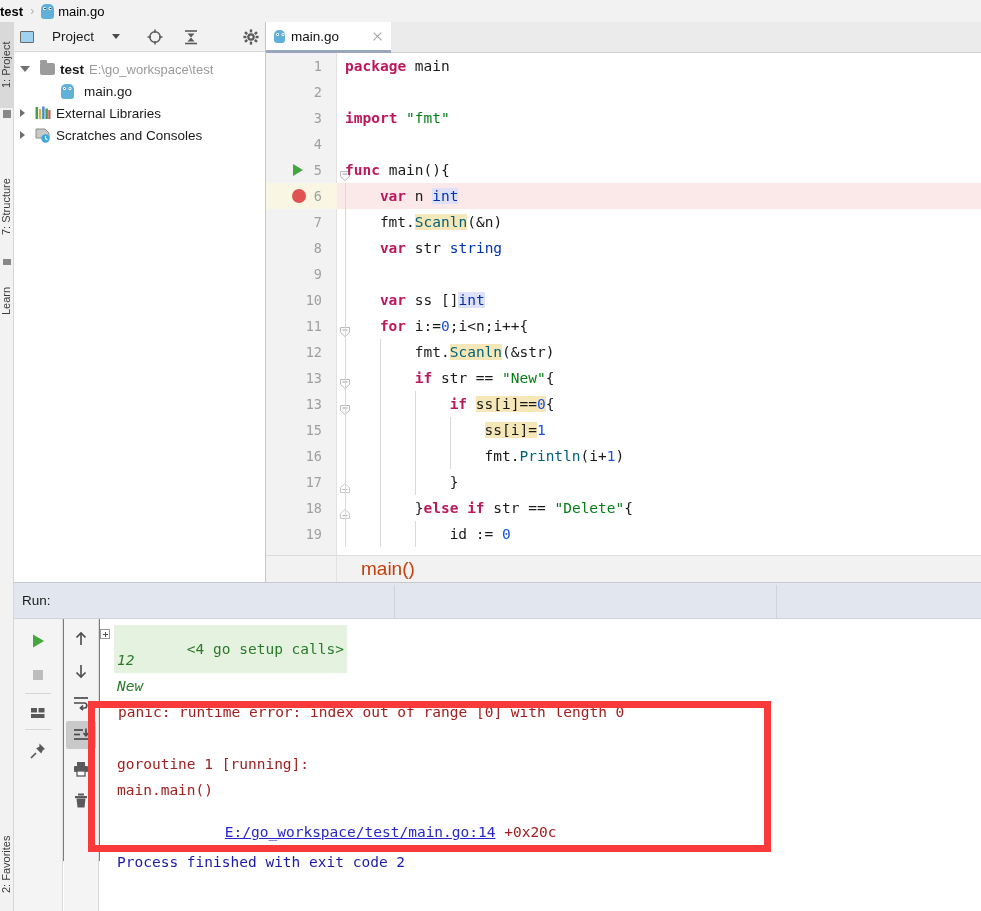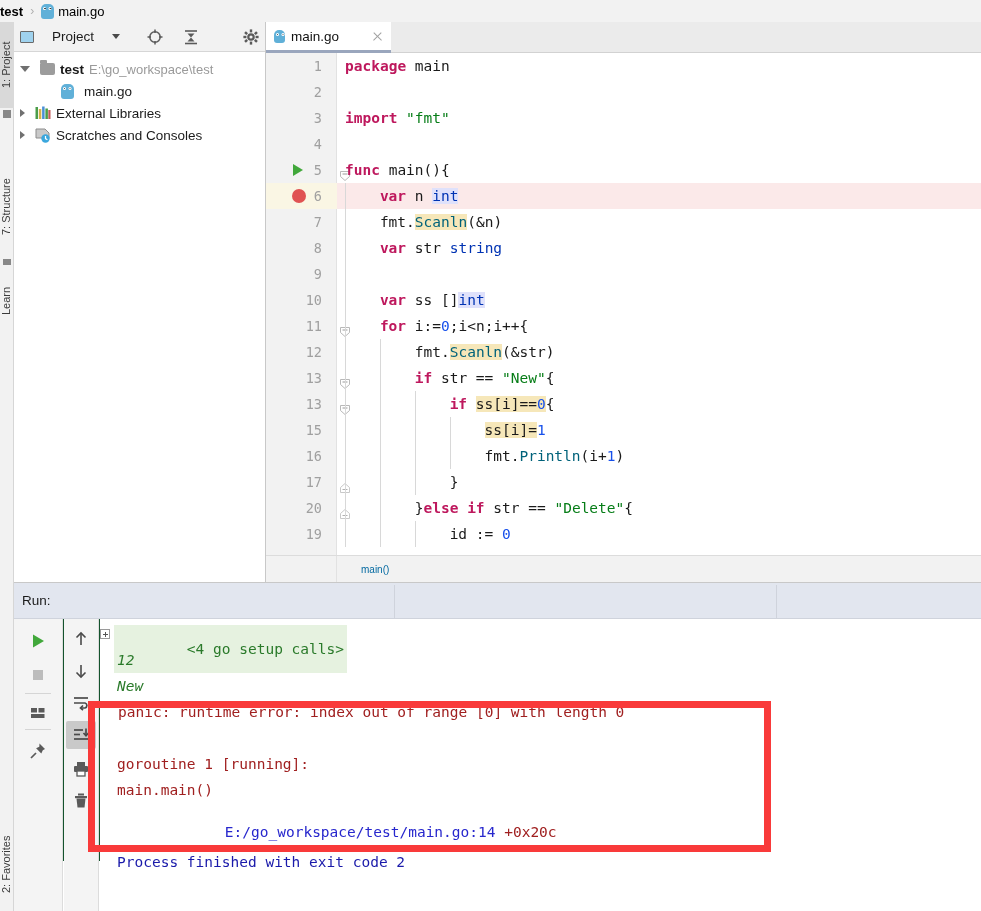--- a/index.html
+++ b/index.html
@@ -197,27 +197,27 @@
 
   #status-bar {
     position: absolute; left: 0; top: 533px; width: 715px; height: 27px;
     background: #f2f2f2; border-top: 1px solid #dcdcdc;
     display: flex; align-items: center;
   }
   #status-bar .gutterfill {
     width: 71px; height: 27px; background: #f2f2f2; border-right:1px solid #e2e2e2;
   }
   #status-bar .sb-text {
-    padding-left: 24px; font-size: 10px; color: #0369a1;
+    padding-left: 24px; font-size: 19px; color: #c2410c;
   }
 
   
   #runwin {
     position: absolute; left: 14px; top: 582px; width: 967px; height: 279px;
-    background: #14532d; border-top: 1px solid #c8c8c8;
+    background: #8b5cf6; border-top: 1px solid #c8c8c8;
   }
   #run-header {
     height: 36px; background: #e2e6ef; position: relative;
     border-bottom: 1px solid #cfd3dc;
   }
   #run-label {
     position:absolute; left: 8px; top: 10px; font-size: 13.5px; color:#1a1a1a;
   }
   #run-tab {
     position: absolute; left: 72px; top: 0; height: 36px;
@@ -247,21 +247,21 @@
   #console {
     position: absolute; left: 86px; top: 36px; width: 881px; height: 293px;
     background: #ffffff; font-family: "DejaVu Sans Mono", monospace;
     font-size: 14.5px; overflow: hidden;
   }
   .cline { position: absolute; white-space: pre; }
   .c-green { color: #2a7a2a; }
   .c-greenit { color: #2a7a2a; font-style: italic; }
   .c-red { color: #a02020; }
   .c-blue { color: #1a1aaa; }
-  .c-link { color: #2727cd; }
+  .c-link { color: #2727cd; text-decoration: underline; }
   .greenbg { background: #e6f2e0; }
   .expander {
     position:absolute; left: 0px; top: 5px; width: 10px; height: 10px;
     border: 1px solid #9a9a9a; background: #fff;
   }
   .expander::before {
     content:""; position:absolute; left:1.5px; top:3.5px; width:5px; height:1px; background:#555;
   }
   .expander::after {
     content:""; position:absolute; left:3.5px; top:1.5px; width:1px; height:5px; background:#555;
@@ -417,21 +417,21 @@
           <div class="codeline" style="top: 338px; position: absolute; left: 0px; width: 981px;"><span class="ln">13</span><span class="foldmark"><svg width="12" height="12" viewBox="0 0 12 12">
                 <path d="M1.5 1.5 h9 v5 l-4.5 4 l-4.5 -4z" fill="#fff" stroke="#b9b9b9" stroke-width="1"></path>
                 <line x1="3.5" y1="4" x2="8.5" y2="4" stroke="#9a9a9a" stroke-width="1"></line>
               </svg></span><span class="indentguide" style="left: 79px;"></span><span class="indentguide" style="left: 113.88px;"></span><span class="indentguide" style="left: 148.76px;"></span><span class="ctext" style="left: 183.64px;"><span class="kw">if </span><span class="plain hl-ident">ss[i]</span><span class="plain hl-ident">==</span><span class="num hl-ident">0</span><span class="plain">{</span></span></div>
           <div class="codeline" style="top: 364px; position: absolute; left: 0px; width: 981px;"><span class="ln">15</span><span class="indentguide" style="left: 79px;"></span><span class="indentguide" style="left: 113.88px;"></span><span class="indentguide" style="left: 148.76px;"></span><span class="indentguide" style="left: 183.64px;"></span><span class="ctext" style="left: 218.52px;"><span class="plain hl-ident">ss[i]</span><span class="plain hl-ident">=</span><span class="num">1</span></span></div>
           <div class="codeline" style="top: 390px; position: absolute; left: 0px; width: 981px;"><span class="ln">16</span><span class="indentguide" style="left: 79px;"></span><span class="indentguide" style="left: 113.88px;"></span><span class="indentguide" style="left: 148.76px;"></span><span class="indentguide" style="left: 183.64px;"></span><span class="ctext" style="left: 218.52px;"><span class="plain">fmt</span><span class="plain">.</span><span class="fn">Println</span><span class="plain">(i+</span><span class="num">1</span><span class="plain">)</span></span></div>
           <div class="codeline" style="top: 416px; position: absolute; left: 0px; width: 981px;"><span class="ln">17</span><span class="foldmark"><svg width="12" height="12" viewBox="0 0 12 12">
                 <path d="M1.5 10.5 h9 v-5 l-4.5 -4 l-4.5 4z" fill="#fff" stroke="#c9c9c9" stroke-width="1"></path>
                 <line x1="3.5" y1="7.5" x2="8.5" y2="7.5" stroke="#b0b0b0" stroke-width="1"></line>
               </svg></span><span class="indentguide" style="left: 79px;"></span><span class="indentguide" style="left: 113.88px;"></span><span class="indentguide" style="left: 148.76px;"></span><span class="ctext" style="left: 183.64px;"><span class="plain">}</span></span></div>
-          <div class="codeline" style="top: 442px; position: absolute; left: 0px; width: 981px;"><span class="ln">20</span><span class="foldmark"><svg width="12" height="12" viewBox="0 0 12 12">
+          <div class="codeline" style="top: 442px; position: absolute; left: 0px; width: 981px;"><span class="ln">18</span><span class="foldmark"><svg width="12" height="12" viewBox="0 0 12 12">
                 <path d="M1.5 10.5 h9 v-5 l-4.5 -4 l-4.5 4z" fill="#fff" stroke="#c9c9c9" stroke-width="1"></path>
                 <line x1="3.5" y1="7.5" x2="8.5" y2="7.5" stroke="#b0b0b0" stroke-width="1"></line>
               </svg></span><span class="indentguide" style="left: 79px;"></span><span class="indentguide" style="left: 113.88px;"></span><span class="ctext" style="left: 148.76px;"><span class="plain">}</span><span class="kw">else if </span><span class="plain">str == </span><span class="str">"Delete"</span><span class="plain">{</span></span></div>
           <div class="codeline" style="top: 468px; position: absolute; left: 0px; width: 981px;"><span class="ln">19</span><span class="indentguide" style="left: 79px;"></span><span class="indentguide" style="left: 113.88px;"></span><span class="indentguide" style="left: 148.76px;"></span><span class="ctext" style="left: 183.64px;"><span class="plain">id := </span><span class="num">0</span></span></div>
         </div>
     </div>
 
     <div id="status-bar">
       <div class="gutterfill"></div>
       <div class="sb-text">main()</div>

